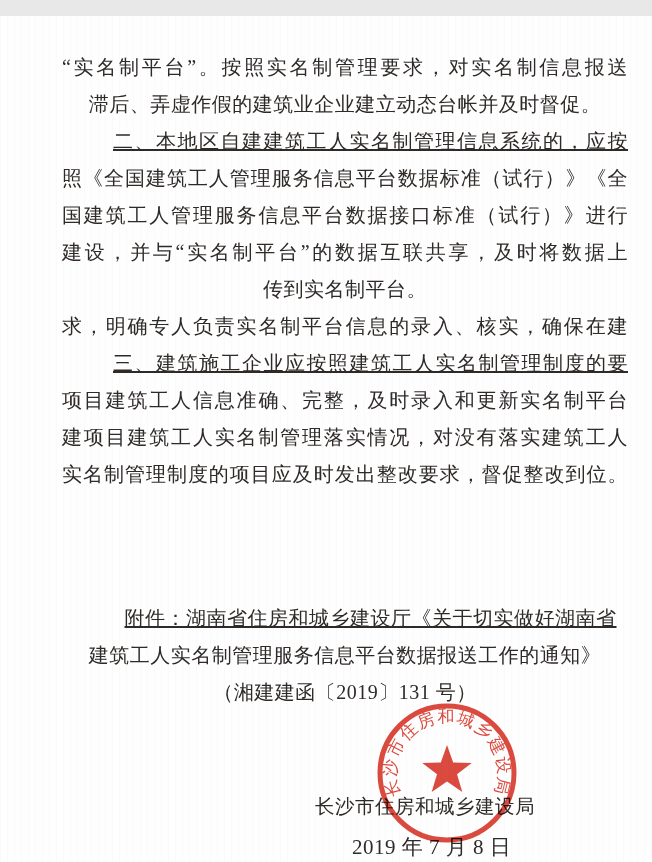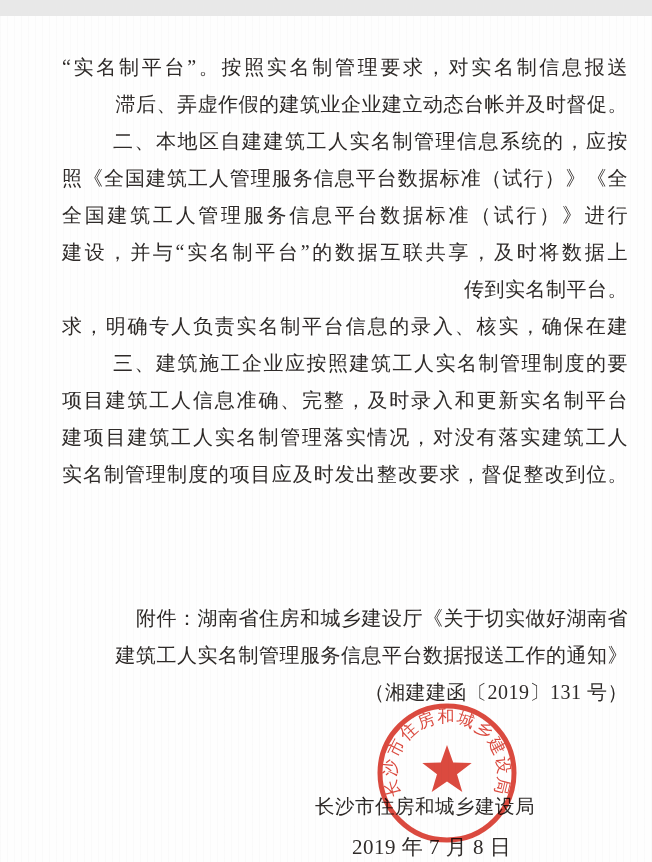--- a/index.html
+++ b/index.html
@@ -25,29 +25,30 @@
     position: absolute;
     left: 62px;
     top: 584px;
     width: 566px;
   }
   .line {
     font-size: 20px;
     line-height: 37px;
     height: 37px;
     letter-spacing: 0.5px;
-    text-align: right;
+    text-align: center;
     overflow: visible;
   }
   .line.fill {
     text-align: justify;
     text-align-last: justify;
   }
   .line.indent {
     text-indent: 51px;
+    text-decoration: underline;
   }
   .signature {
     position: absolute;
     left: 315px;
     top: 777px;
     font-size: 19.5px;
     letter-spacing: 0.5px;
     white-space: nowrap;
   }
   .doc-date {
@@ -77,21 +78,21 @@
 </head>
 <body>
 
 <div class="page">
 
   <div class="body-text">
     <div class="line fill">“实名制平台”。按照实名制管理要求，对实名制信息报送</div>
     <div class="line">滞后、弄虚作假的建筑业企业建立动态台帐并及时督促。</div>
     <div class="line fill indent">二、本地区自建建筑工人实名制管理信息系统的，应按</div>
     <div class="line fill">照《全国建筑工人管理服务信息平台数据标准（试行）》《全</div>
-    <div class="line fill">全国建筑工人管理服务信息平台数据标准（试行）》进行</div>
+    <div class="line fill">国建筑工人管理服务信息平台数据接口标准（试行）》进行</div>
     <div class="line fill">建设，并与“实名制平台”的数据互联共享，及时将数据上</div>
     <div class="line">传到实名制平台。</div>
     <div class="line fill">求，明确专人负责实名制平台信息的录入、核实，确保在建</div>
     <div class="line fill indent">三、建筑施工企业应按照建筑工人实名制管理制度的要</div>
     <div class="line fill">项目建筑工人信息准确、完整，及时录入和更新实名制平台</div>
     <div class="line fill">建项目建筑工人实名制管理落实情况，对没有落实建筑工人</div>
     <div class="line fill">实名制管理制度的项目应及时发出整改要求，督促整改到位。</div>
   </div>
 
   <div class="attachment">

